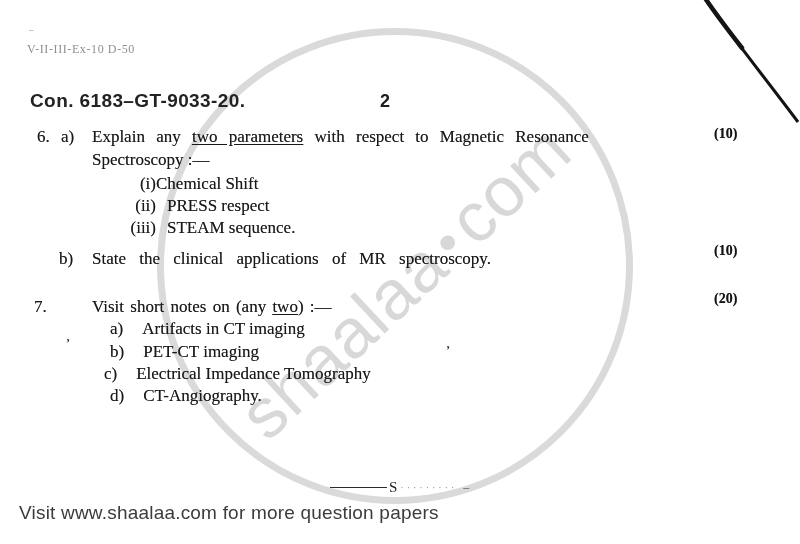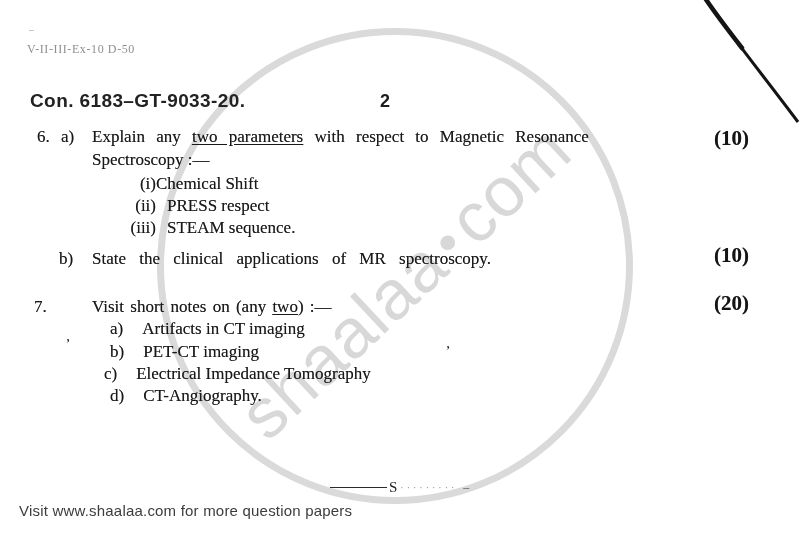--- a/index.html
+++ b/index.html
@@ -46,21 +46,21 @@
     position:absolute;left:380px;top:91px;
     font-family:"Liberation Sans", sans-serif;
     font-weight:bold;font-size:18px;color:#1d1d1d;z-index:1;
   }
 
   
   .qtext{font-size:17px;line-height:1;white-space:nowrap;z-index:1;
          text-shadow:0 0 0.4px rgba(0,0,0,.5);}
   .u{text-decoration:underline;text-underline-offset:2px;}
   .marks{
-    position:absolute;left:714px;font-weight:bold;font-size:21px;
+    position:absolute;left:714px;font-weight:bold;font-size:14px;
     font-family:"Liberation Serif", serif;color:#151515;z-index:1;
     text-shadow:0 0 0.4px rgba(0,0,0,.5);
   }
   .ws-wide{word-spacing:7px;}
   .ws-wider{word-spacing:9px;}
   .ws-small{word-spacing:2px;}
   .roman{width:52px;text-align:right;display:inline-block;}
 
   
   .separator{
@@ -69,21 +69,21 @@
   }
   .sep-line{width:57px;border-top:1.6px solid #2b2b2b;display:inline-block;}
   .sep-glyph{font-size:15px;color:#222;margin-left:2px;font-family:"Liberation Serif",serif;}
   .sep-dots{font-size:10px;color:#8a8a8a;letter-spacing:3px;margin-left:3px;}
   .sep-dash{font-size:12px;color:#555;margin-left:6px;}
 
   
   .footer{
     position:absolute;left:19px;top:502px;
     font-family:"Liberation Sans", sans-serif;
-    font-size:15px;letter-spacing:0.2px;color:#3c3c3c;z-index:3;
+    font-size:19px;letter-spacing:0.2px;color:#3c3c3c;z-index:3;
   }
 </style>
 </head>
 <body>
 
 <div class="wm-circle"></div>
 <div class="wm-text"><span>shaalaa</span><span class="wm-dot">●</span><span>com</span></div>
 
 <svg class="corner-line" width="110" height="130" viewBox="0 0 110 130">
   <path d="M13,-5 C35,28 72,74 108,122" stroke="#141414" stroke-width="3" fill="none"></path>

